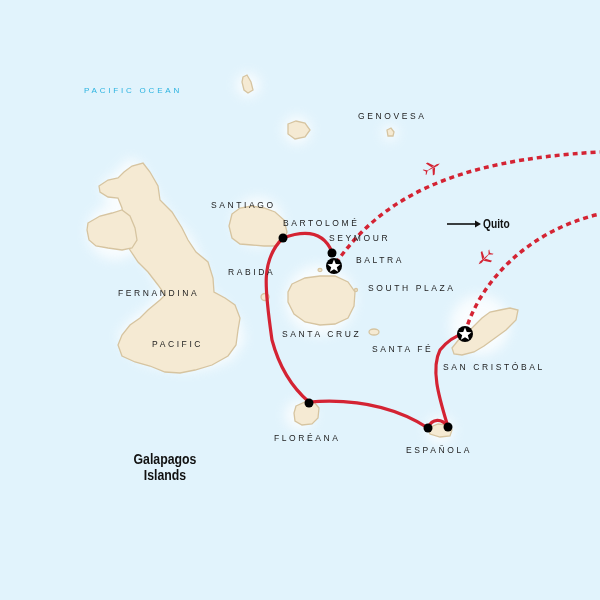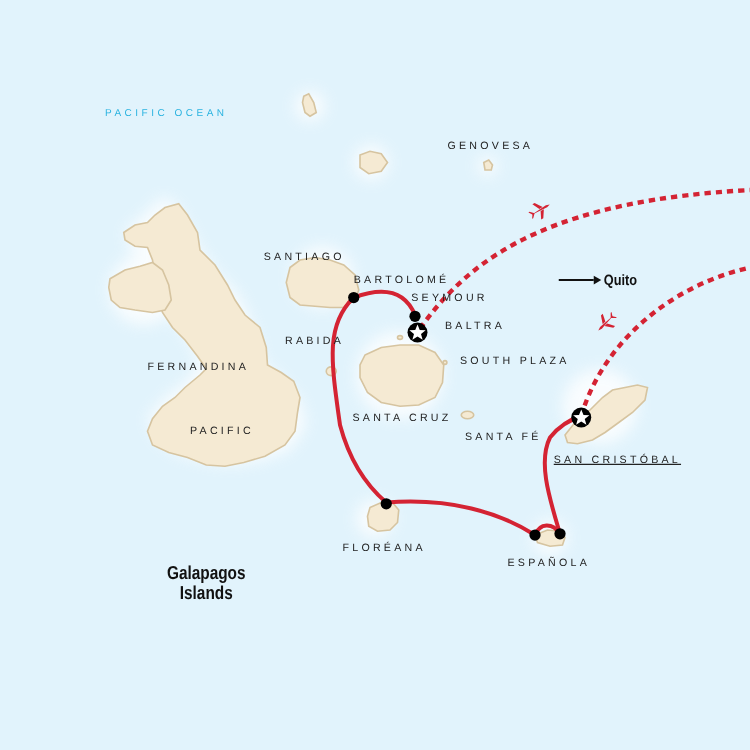--- a/index.html
+++ b/index.html
@@ -145,21 +145,21 @@
   <div class="lbl" style="left:211px;top:201px;">SANTIAGO</div>
   <div class="lbl" style="left:283px;top:219px;">BARTOLOMÉ</div>
   <div class="lbl" style="left:329px;top:234px;">SEYMOUR</div>
   <div class="lbl" style="left:356px;top:256px;">BALTRA</div>
   <div class="lbl" style="left:228px;top:268px;">RABIDA</div>
   <div class="lbl" style="left:368px;top:284px;">SOUTH PLAZA</div>
   <div class="lbl" style="left:70px;top:289px;padding-left:48px;">FERNANDINA</div>
   <div class="lbl" style="left:282px;top:330px;">SANTA CRUZ</div>
   <div class="lbl" style="left:152px;top:340px;">PACIFIC</div>
   <div class="lbl" style="left:344px;top:345px;margin-left:28px;">SANTA FÉ</div>
-  <div class="lbl" style="left:443px;top:363px;text-decoration:underline;">SAN CRISTÓBAL</div>
+  <div class="lbl" style="left:443px;top:363px;">SAN CRISTÓBAL</div>
   <div class="lbl" style="left:274px;top:434px;">FLORÉANA</div>
   <div class="lbl" style="left:406px;top:446px;">ESPAÑOLA</div>
 
   <div class="quito" style="left:483px;top:217px;">Quito</div>
 
   <div class="title" style="left:115px;top:451px;width:100px;">
     <div>Galapagos</div>
     <div>Islands</div>
   </div>
 </div>

